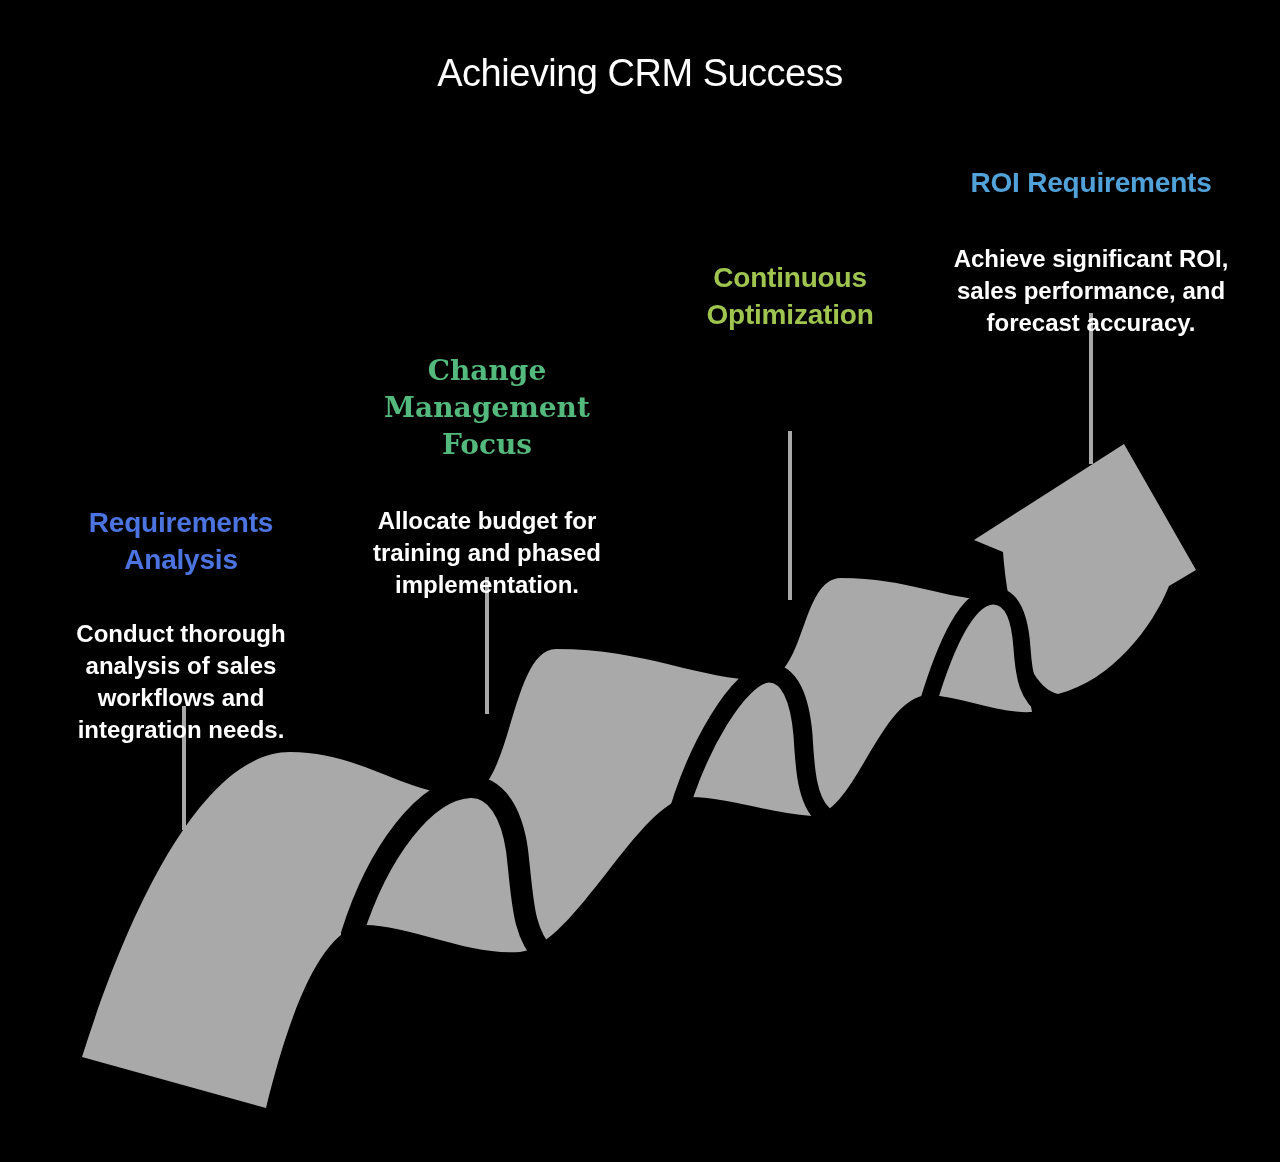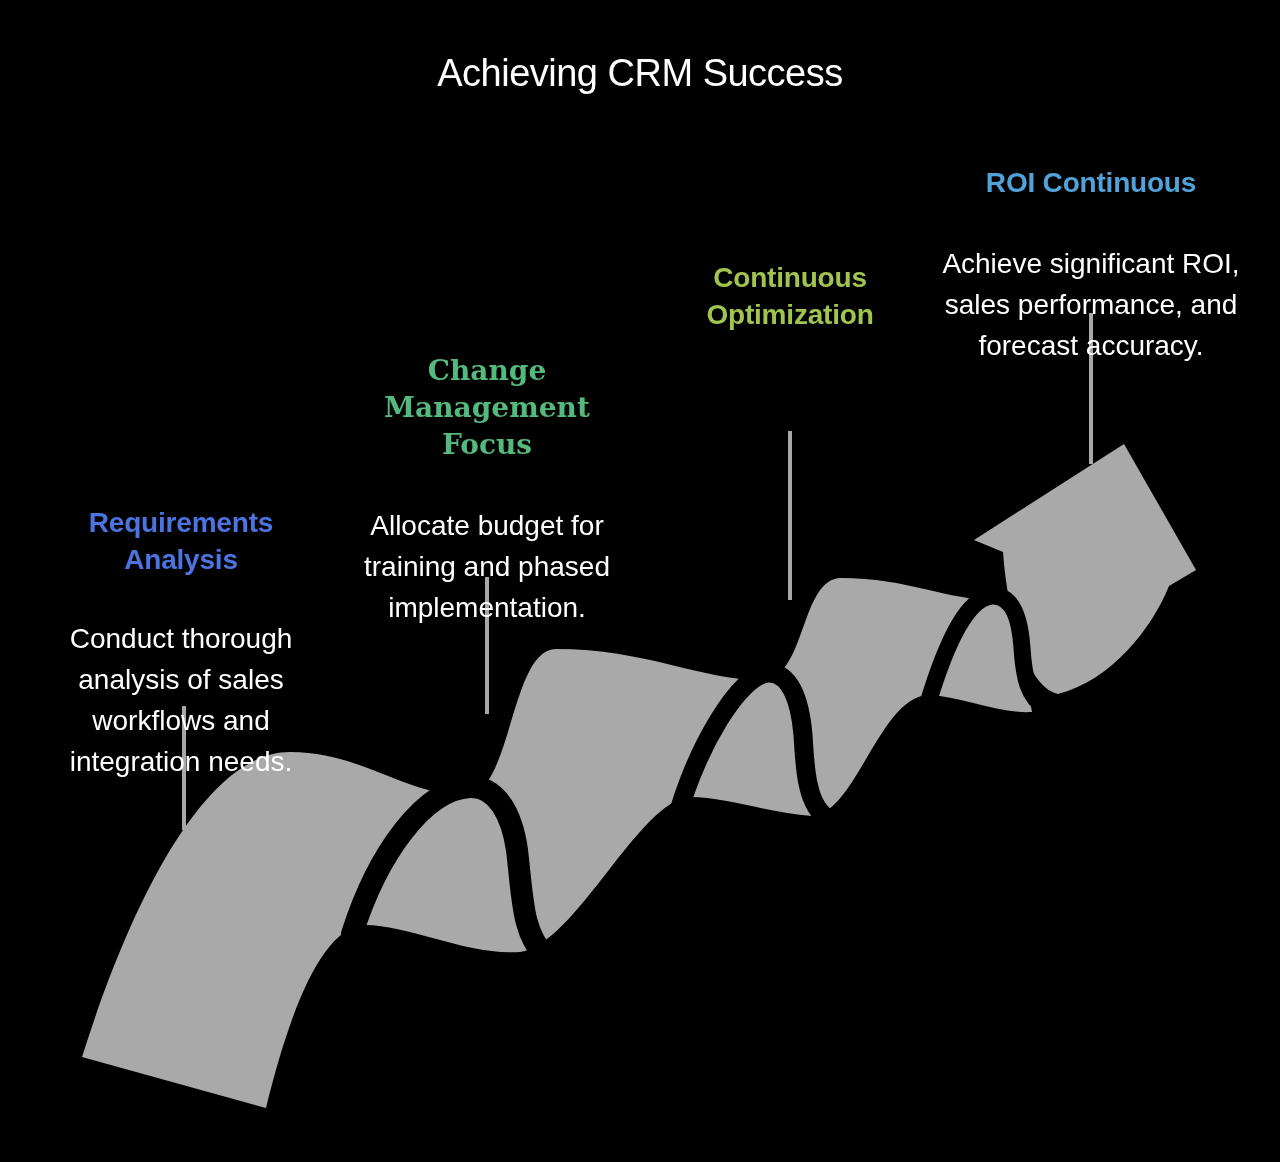--- a/index.html
+++ b/index.html
@@ -32,23 +32,23 @@
     font-weight:700;
     letter-spacing:-0.2px;
   }
   .b2 .heading{
     font-family:"DejaVu Serif","Liberation Serif",serif;
     letter-spacing:0;
   }
   .body{
     margin-top:24px;
     color:#ffffff;
-    font-size:28px;
-    line-height:41px;
-    font-weight:400;
+    font-size:24px;
+    line-height:32px;
+    font-weight:700;
   }
   .b1{left:181px;top:486px;width:280px;}
   .b1 .body{margin-top:22px;}
   .b2{left:487px;top:334px;width:300px;}
   .b3{left:790px;top:241px;width:320px;}
   .b4{left:1091px;top:146px;width:330px;}
 </style>
 </head>
 <body>
 
@@ -117,19 +117,19 @@
 training and phased
 implementation.</div>
   </div>
 
   <div class="block b3">
     <div class="heading" style="color: rgb(159, 196, 80);">Continuous
 Optimization</div>
   </div>
 
   <div class="block b4">
-    <div class="heading" style="color: rgb(81, 162, 216);">ROI Continuous</div>
+    <div class="heading" style="color: rgb(81, 162, 216);">ROI Requirements</div>
     <div class="body">Achieve significant ROI,
 sales performance, and
 forecast accuracy.</div>
   </div>
 
 </div>
 
 </body></html>

